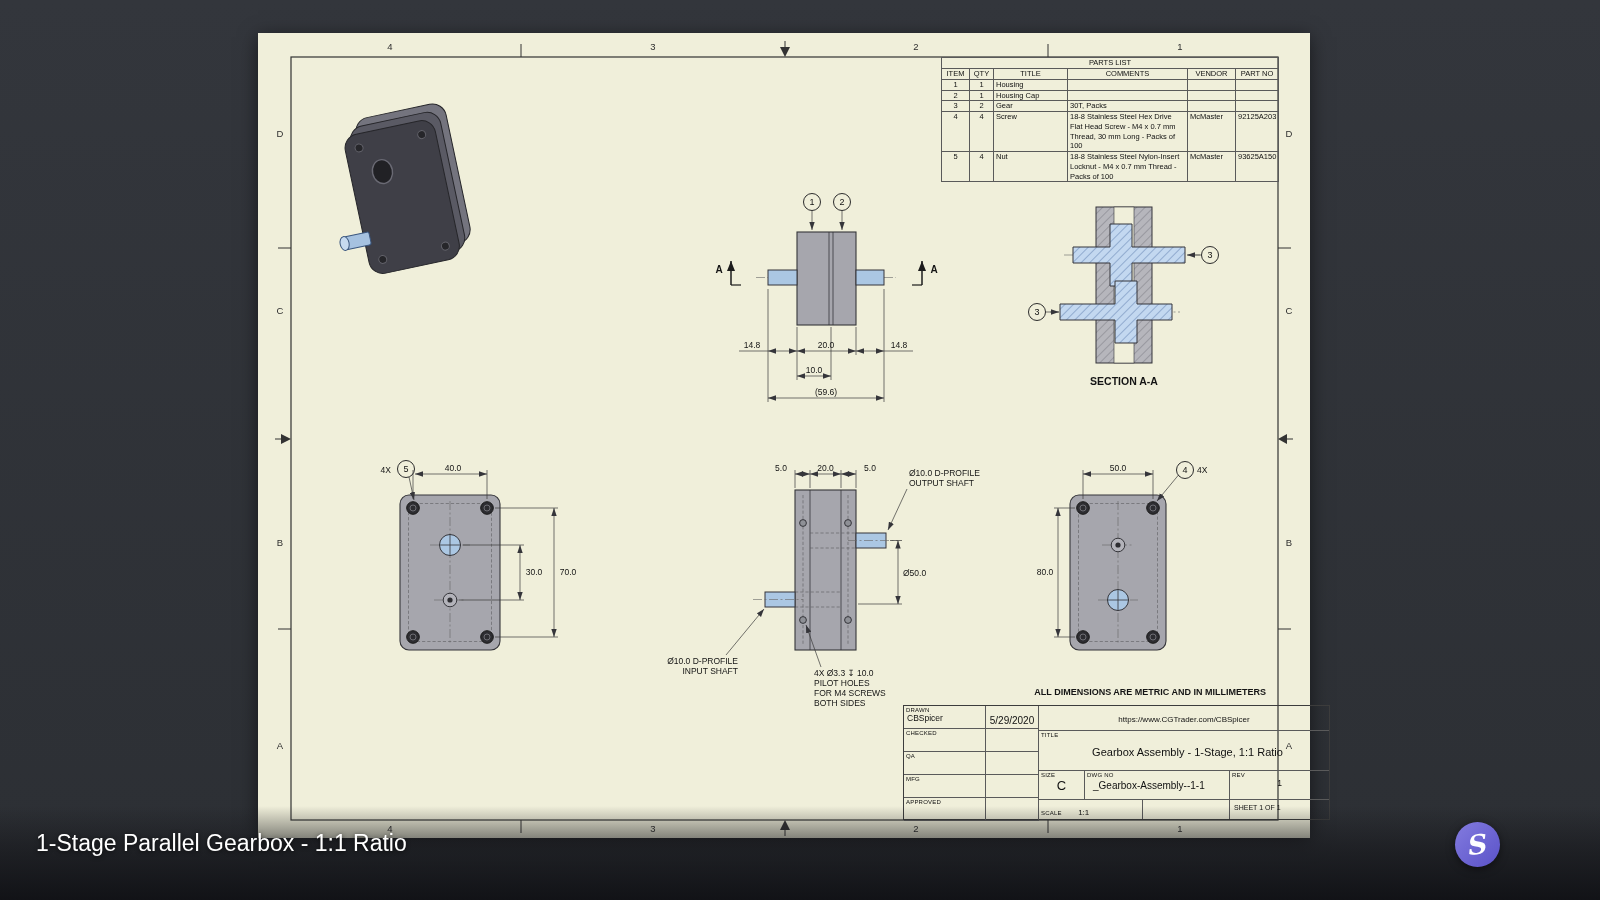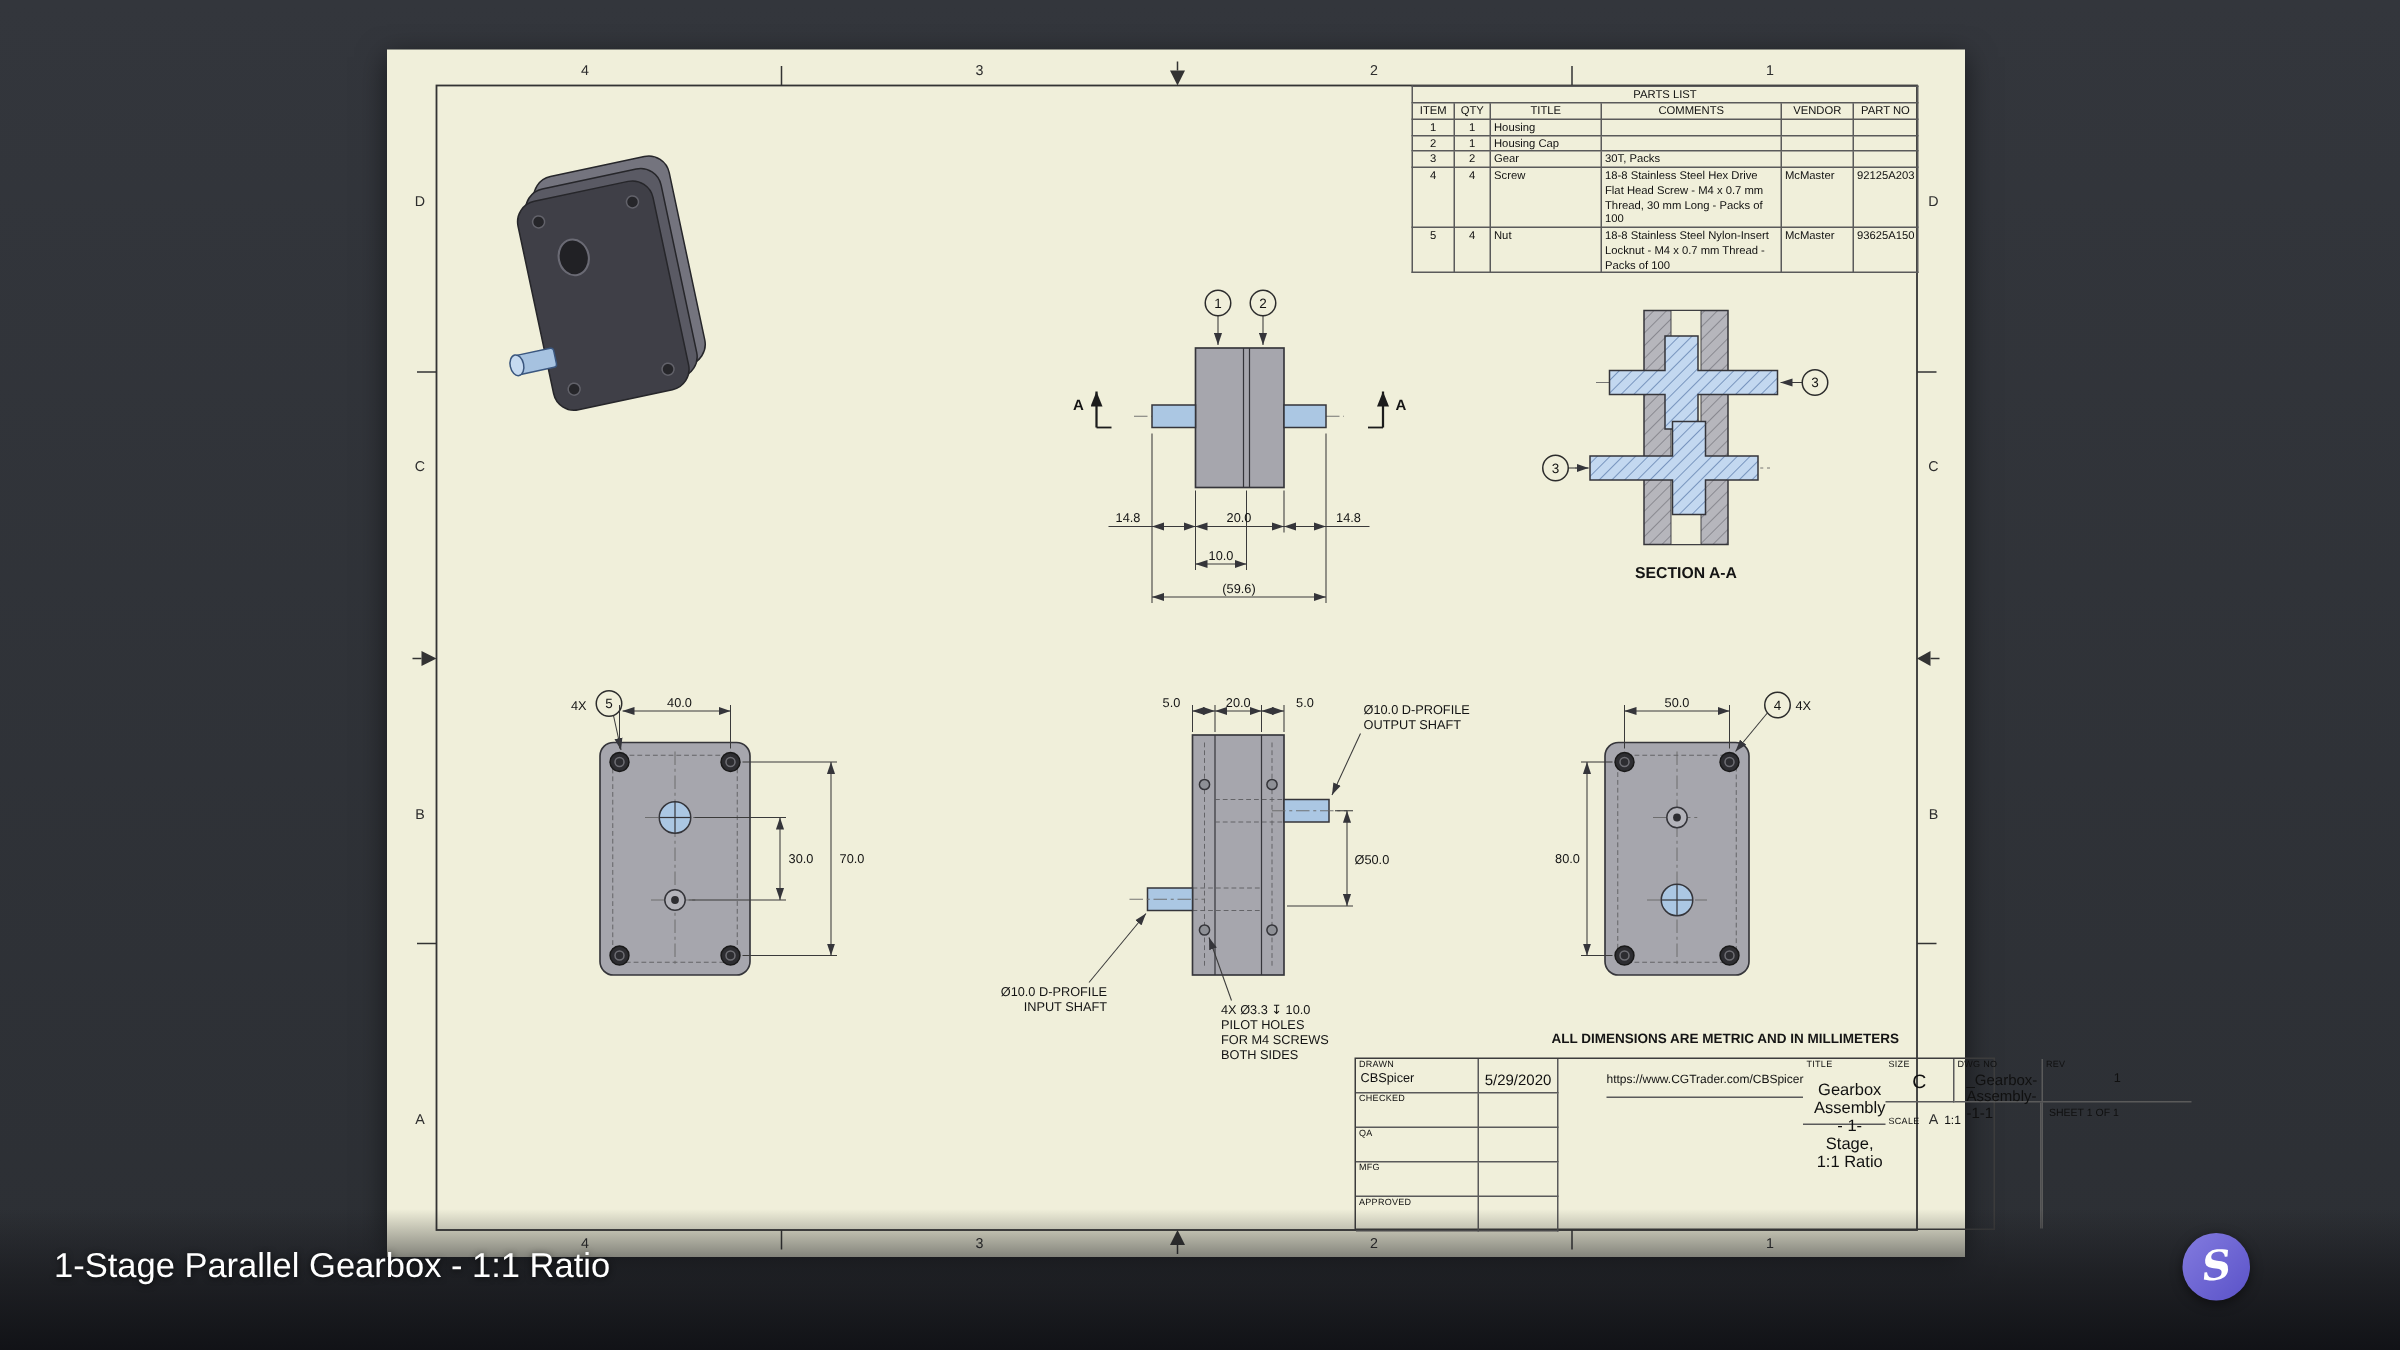--- a/index.html
+++ b/index.html
@@ -41,21 +41,21 @@
   .c { text-align:center; }
 
   
   .title-block { position:absolute; left:645px; top:672px; width:427px; height:115px;
                  display:flex; border:1.3px solid #3c3c3c; color:#101010; }
   .tb-lab { display:block; font-size:6px; letter-spacing:0.2px; padding:1px 2px 0 2px; }
   .tb-left { width:135px; display:grid; grid-template-columns:82px 53px; grid-auto-rows:23px; }
   .tb-left > div { border-right:1px solid #5a5a5a; border-bottom:1px solid #5a5a5a; }
   .tb-val  { font-size:8.5px; padding:0 3px; display:block; }
   .tb-date { font-size:10px; text-align:center; padding-top:9px; }
-  .tb-right { flex:1; display:flex; flex-direction:row;margin-left:32px; }
+  .tb-right { flex:1; display:flex; flex-direction:column; }
   .tb-url   { height:26px; border-bottom:1px solid #5a5a5a; text-align:center;
               font-size:8px; padding-top:9px; }
   .tb-title { height:44px; border-bottom:1px solid #5a5a5a; }
   .tb-title-val { font-size:11px; padding:8px 0 0 7px;text-align:center; }
   .tb-bottom { flex:1; display:grid; grid-template-columns:46px 58px 1fr 99px; grid-template-rows:29px 1fr; }
   .tb-size { grid-column:1/2; border-right:1px solid #5a5a5a; border-bottom:1px solid #5a5a5a; }
   .tb-size-val { font-size:13px; text-align:center; }
   .tb-dwg  { grid-column:2/4; border-right:1px solid #5a5a5a; border-bottom:1px solid #5a5a5a; }
   .tb-dwg-val { font-size:10px; padding:2px 0 0 8px; }
   .tb-rev  { grid-column:4/5; border-bottom:1px solid #5a5a5a; }

